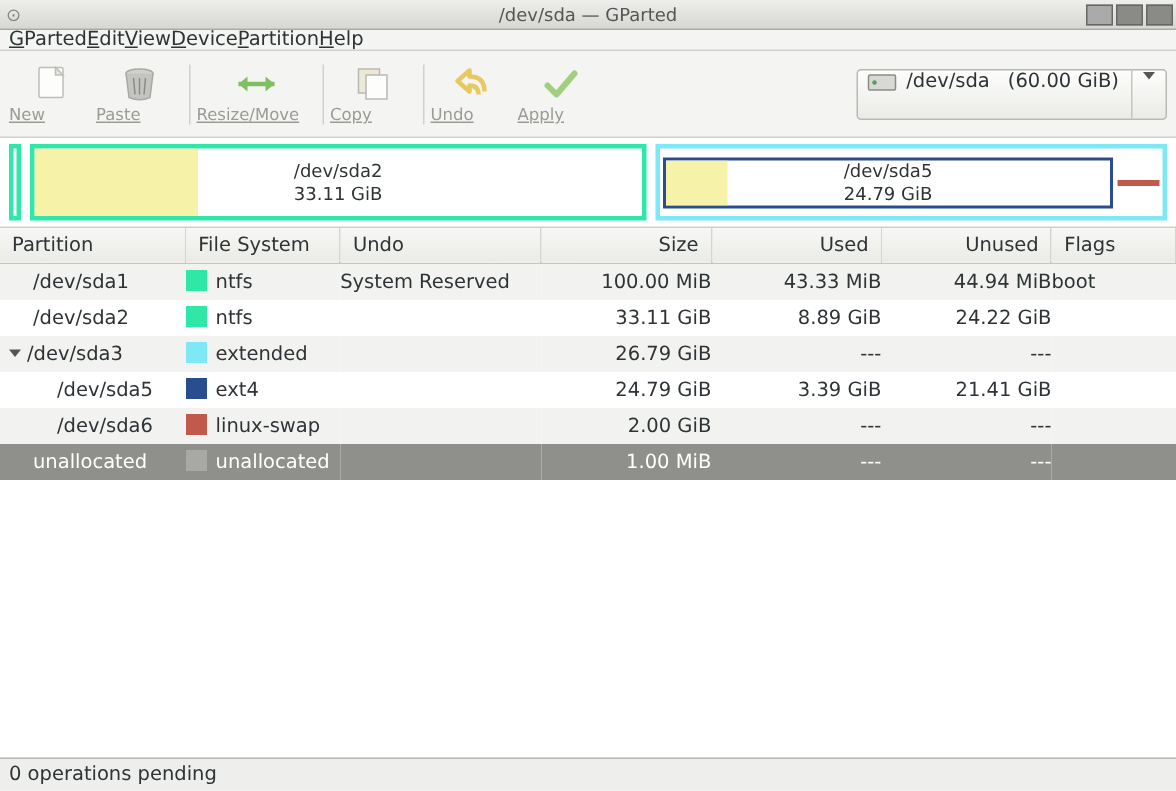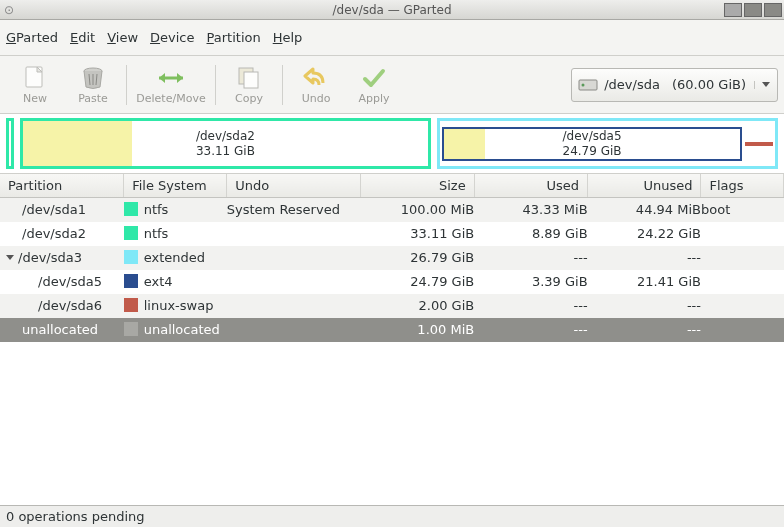--- a/index.html
+++ b/index.html
@@ -22,62 +22,61 @@
   color: #555;
   font-size: 12px;
   position: relative;
 }
 .titlebar .spiral { margin: 0 4px; color: #888; }
 .titlebar .title { position: absolute; left: 50%; transform: translateX(-50%); }
 .titlebar .wincontrols { margin-left: auto; display: flex; gap: 2px; padding-right: 2px; }
 .titlebar .wbtn { width: 18px; height: 14px; background: #8a8a86; border: 1px solid #666; }
 .titlebar .wbtn.min { background: #aaa; }
 .menubar {
-  height: 36px;
+  height: 14px;
   background: #f4f4f2;
   border-bottom: 1px solid #cfcfcb;
   display: flex;
   align-items: center;
   padding: 0 6px;
-  gap: 12px;
+  gap: 0;
   font-size: 13px;
   color: #2e3436;
 }
 .menubar .menuitem { cursor: default; }
 .menubar .menuitem u { text-decoration: underline; }
 .toolbar {
   height: 58px;
   background: #f4f4f2;
   border-bottom: 1px solid #cfcfcb;
   display: flex;
   align-items: center;
   padding: 2px 6px;
 }
 .toolbar .toolbtn {
   display: flex;
   flex-direction: column;
-  align-items: center;
   justify-content: center;
   width: 58px;
   height: 52px;
   font-size: 11px;
   color: #555;
   cursor: default;
+  text-decoration: underline;
 }
 .toolbar .toolbtn.disabled { color: #9a9a96; }
 .toolbar .toolbtn .iconwrap { height: 28px; display:flex; align-items:center; justify-content:center; }
 .toolbar .sep { width: 1px; height: 40px; background: #d0d0cc; margin: 0 4px; }
 .devpicker {
   margin-left: auto;
   height: 34px;
   border: 1px solid #b8b8b4;
   background: linear-gradient(to bottom,#fdfdfc,#eaeae6);
   border-radius: 3px;
   display: flex;
-  align-items: center;
   padding: 0 6px;
   gap: 6px;
   font-size: 13px;
   color: #2e3436;
 }
 .devpicker .hdicon { width:20px; height:16px; }
 .devpicker .caret {
   border-left: 1px solid #c4c4c0;
   padding-left: 6px;
   margin-left: 2px;
@@ -199,21 +198,21 @@
   </div>
   <div class="sep"></div>
   <div class="toolbtn disabled" style="width:80px">
     <div class="iconwrap">
       <svg width="32" height="20">
           <path d="M4 10 L28 10" stroke="#7fbf5f" stroke-width="3"></path>
           <path d="M4 10 L10 5 L10 15 Z" fill="#7fbf5f"></path>
           <path d="M28 10 L22 5 L22 15 Z" fill="#7fbf5f"></path>
         </svg>
     </div>
-    <span>Delete/Move</span>
+    <span>Resize/Move</span>
   </div>
   <div class="sep"></div>
   <div class="toolbtn disabled">
     <div class="iconwrap">
       <svg width="26" height="26">
           <rect x="3" y="3" width="14" height="16" fill="#ece9d8" stroke="#b8b8b4"></rect>
           <rect x="8" y="7" width="14" height="16" fill="#fdfdfc" stroke="#b8b8b4"></rect>
         </svg>
     </div>
     <span>Copy</span>

